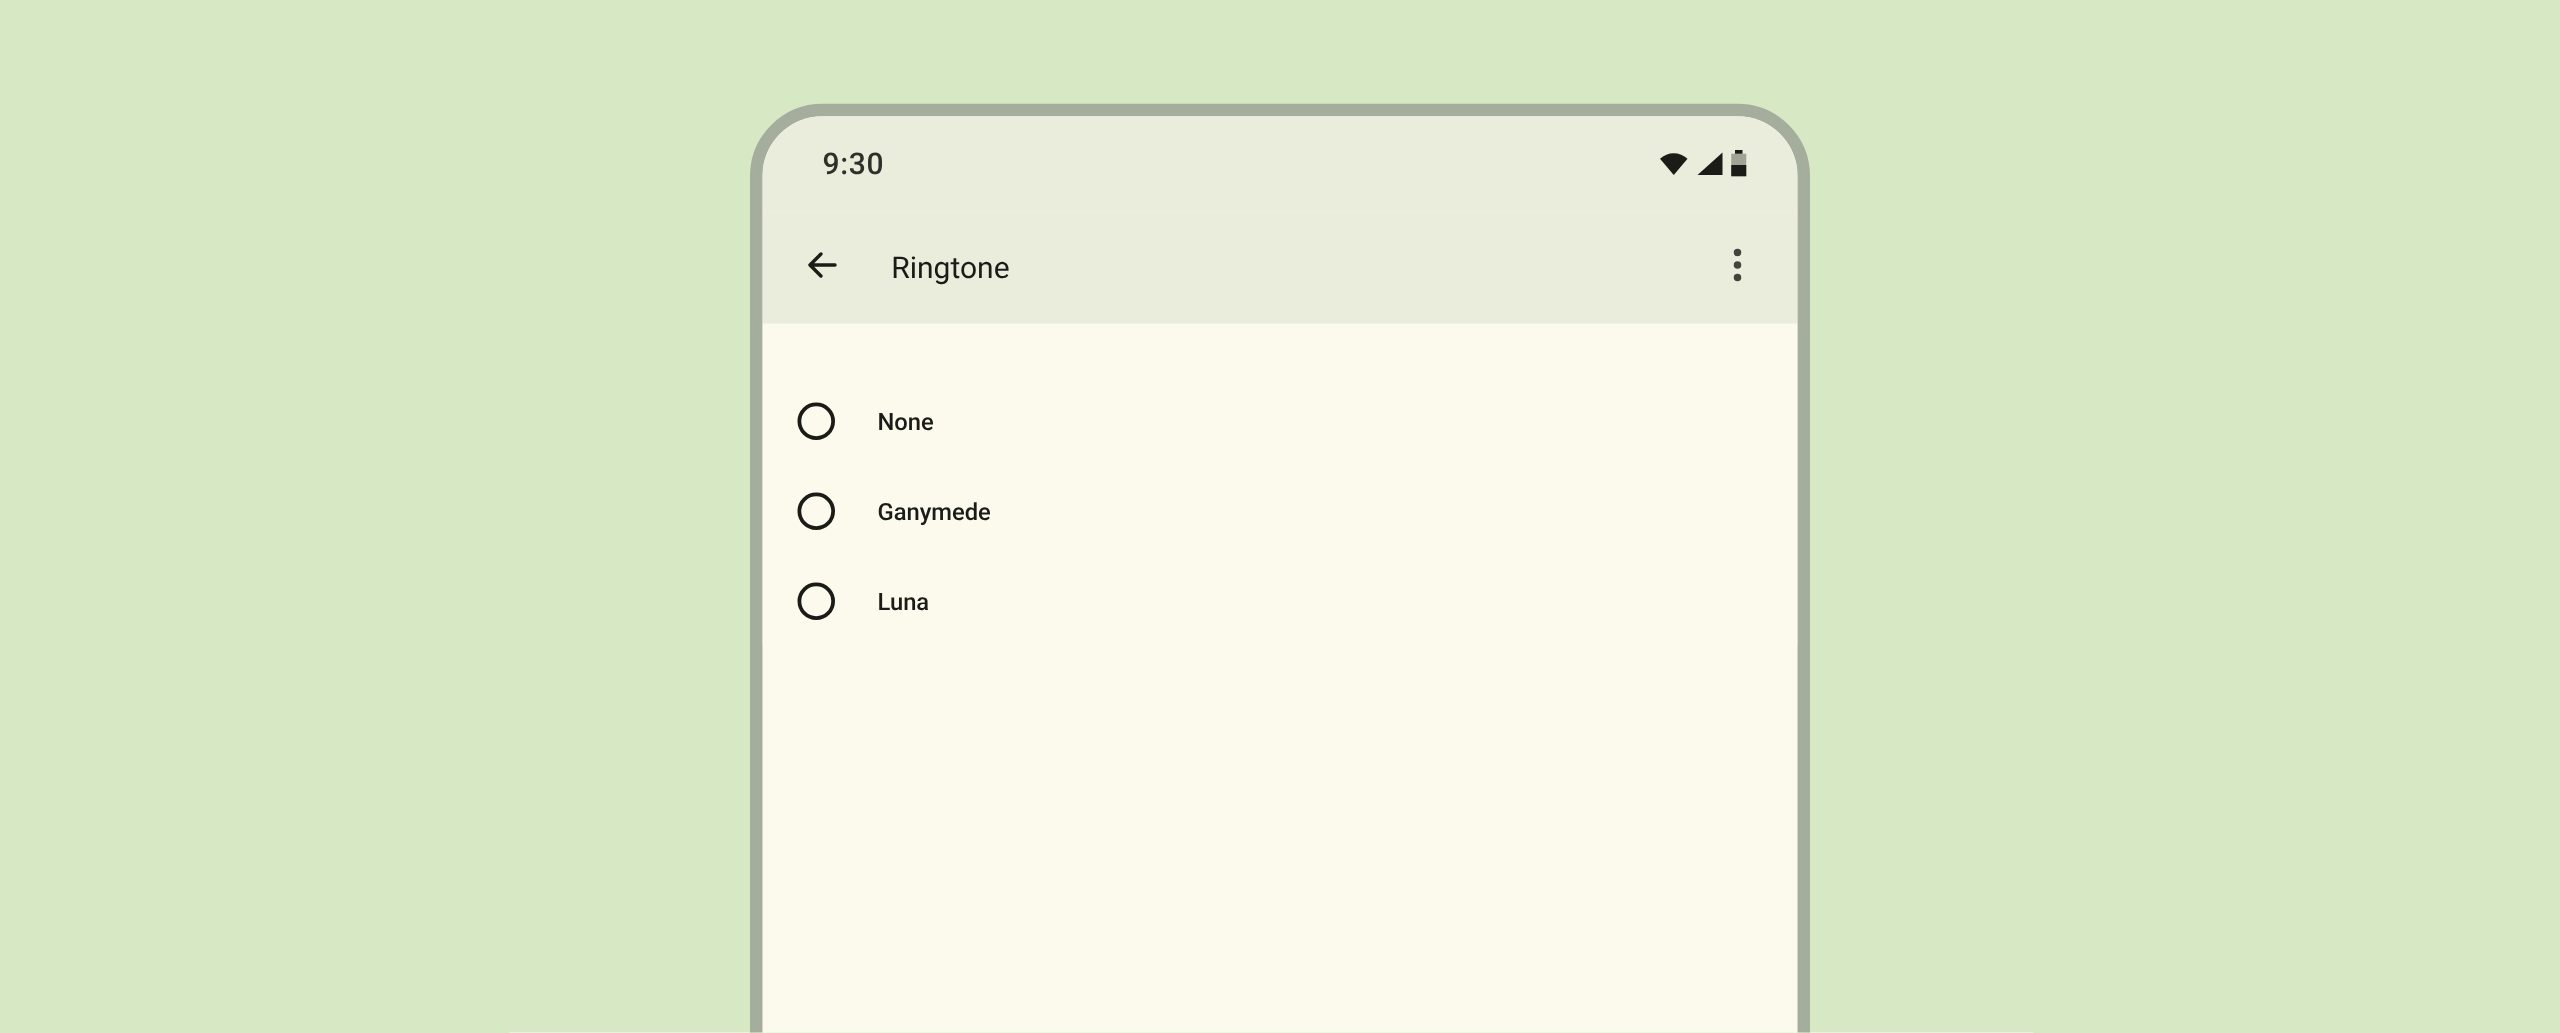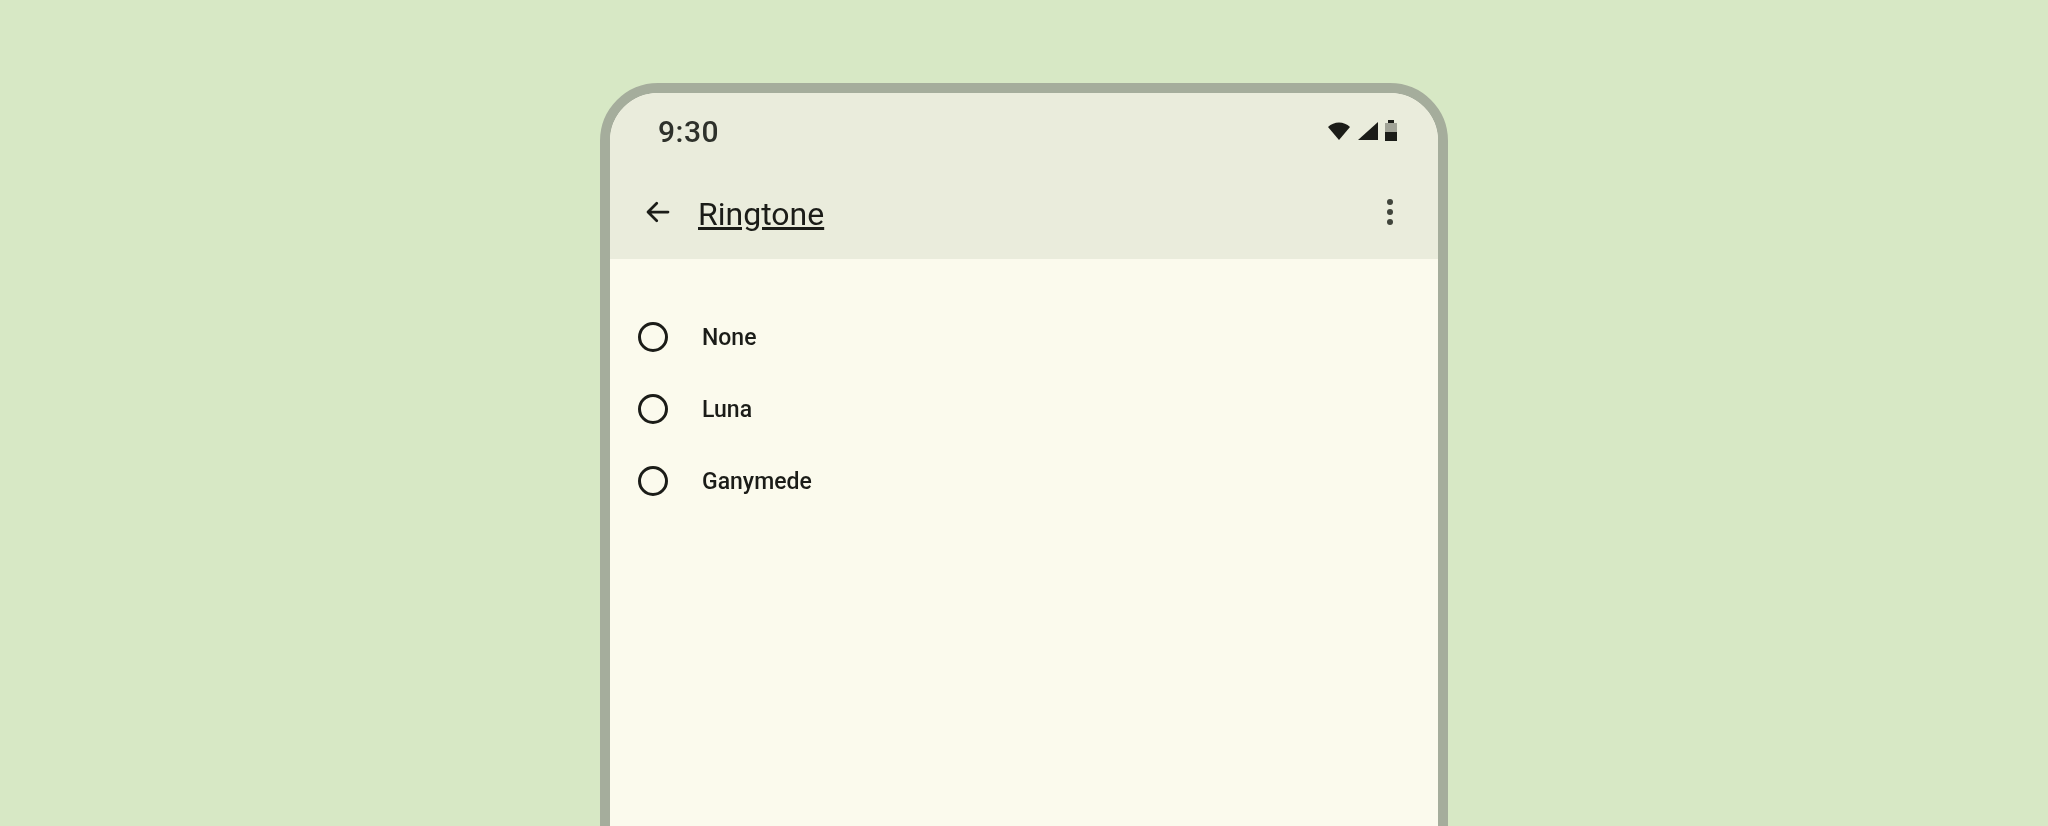--- a/index.html
+++ b/index.html
@@ -28,21 +28,21 @@
   }
   .status-bar {
     height: 76px;
     background: #eaecdc;
     display: flex;
     align-items: center;
     justify-content: space-between;
     padding: 0 40px 0 48px;
   }
   .status-time {
-    font-size: 30px;
+    font-size: 24px;
     font-weight: 500;
     letter-spacing: 0.5px;
     color: #2e312b;
   }
   .status-icons {
     display: flex;
     align-items: center;
     gap: 4px;
   }
   .status-icons svg { display: block; }
@@ -56,26 +56,25 @@
   .icon-btn {
     width: 56px;
     height: 56px;
     display: flex;
     align-items: center;
     justify-content: center;
     border-radius: 50%;
     cursor: pointer;
   }
   .app-title {
-    font-size: 32px;
+    font-size: 24px;
     font-weight: 400;
     color: #1b1c18;
-    margin-left: 12px;
+    margin-left: 27px;
     flex: 1;
-    text-decoration: underline;
   }
   .content {
     background: #fbfaed;
     padding-top: 42px;
   }
   .radio-row {
     display: flex;
     align-items: center;
     height: 72px;
     padding-left: 28px;
@@ -94,21 +93,21 @@
   .radio-outer.selected {
     border-color: #3b6b1d;
   }
   .radio-inner {
     width: 16px;
     height: 16px;
     border-radius: 50%;
     background: #3b6b1d;
   }
   .radio-label {
-    font-size: 23px;
+    font-size: 19px;
     font-weight: 500;
     color: #1b1c18;
     margin-left: 34px;
   }
 </style>
 </head>
 <body>
 
 <div class="stage">
   <div class="device">
@@ -159,24 +158,24 @@
     <div class="content">
 
       <div class="radio-row">
         <div class="radio-outer"></div>
         <div class="radio-label">None</div>
       </div>
 
 
       <div class="radio-row">
         <div class="radio-outer"></div>
-        <div class="radio-label">Luna</div>
+        <div class="radio-label">Ganymede</div>
       </div>
 
       <div class="radio-row">
         <div class="radio-outer"></div>
-        <div class="radio-label">Ganymede</div>
+        <div class="radio-label">Luna</div>
       </div>
 
     </div>
 
   </div>
 </div>
 
 </body></html>

